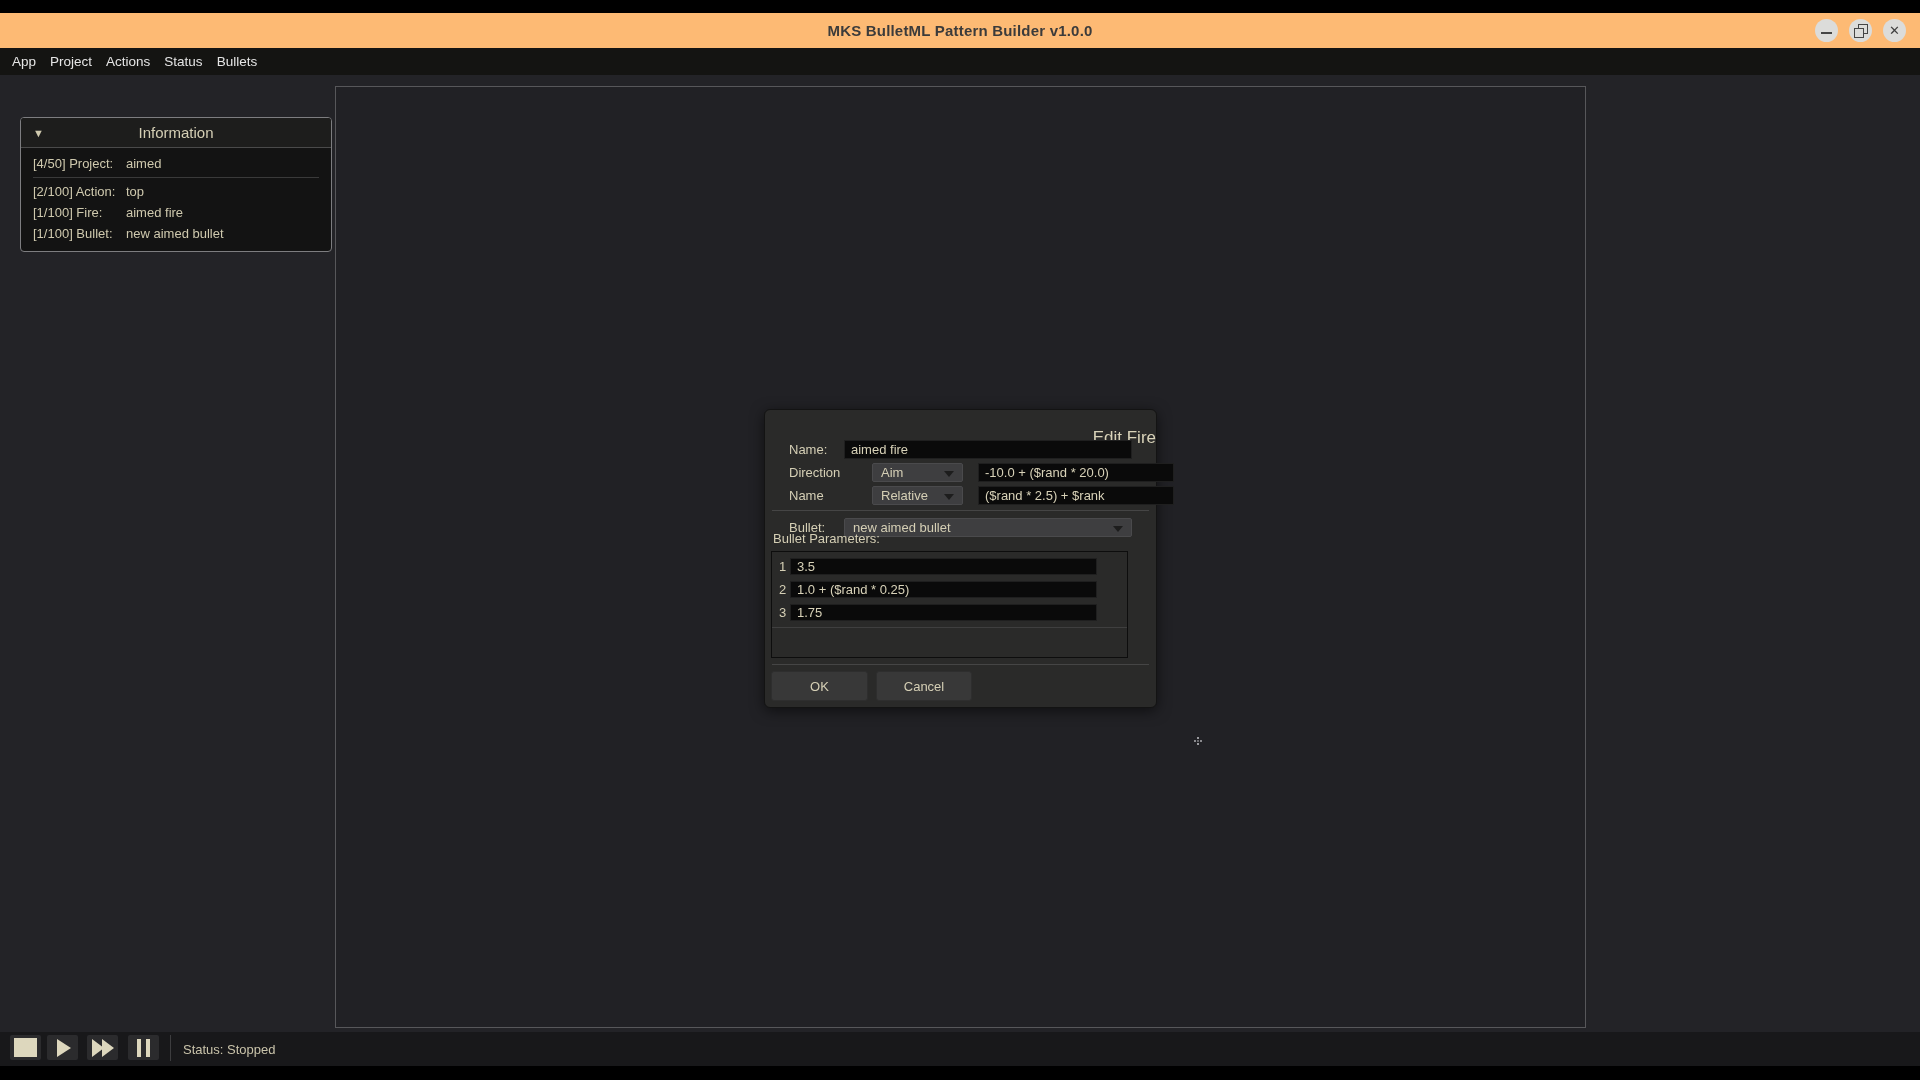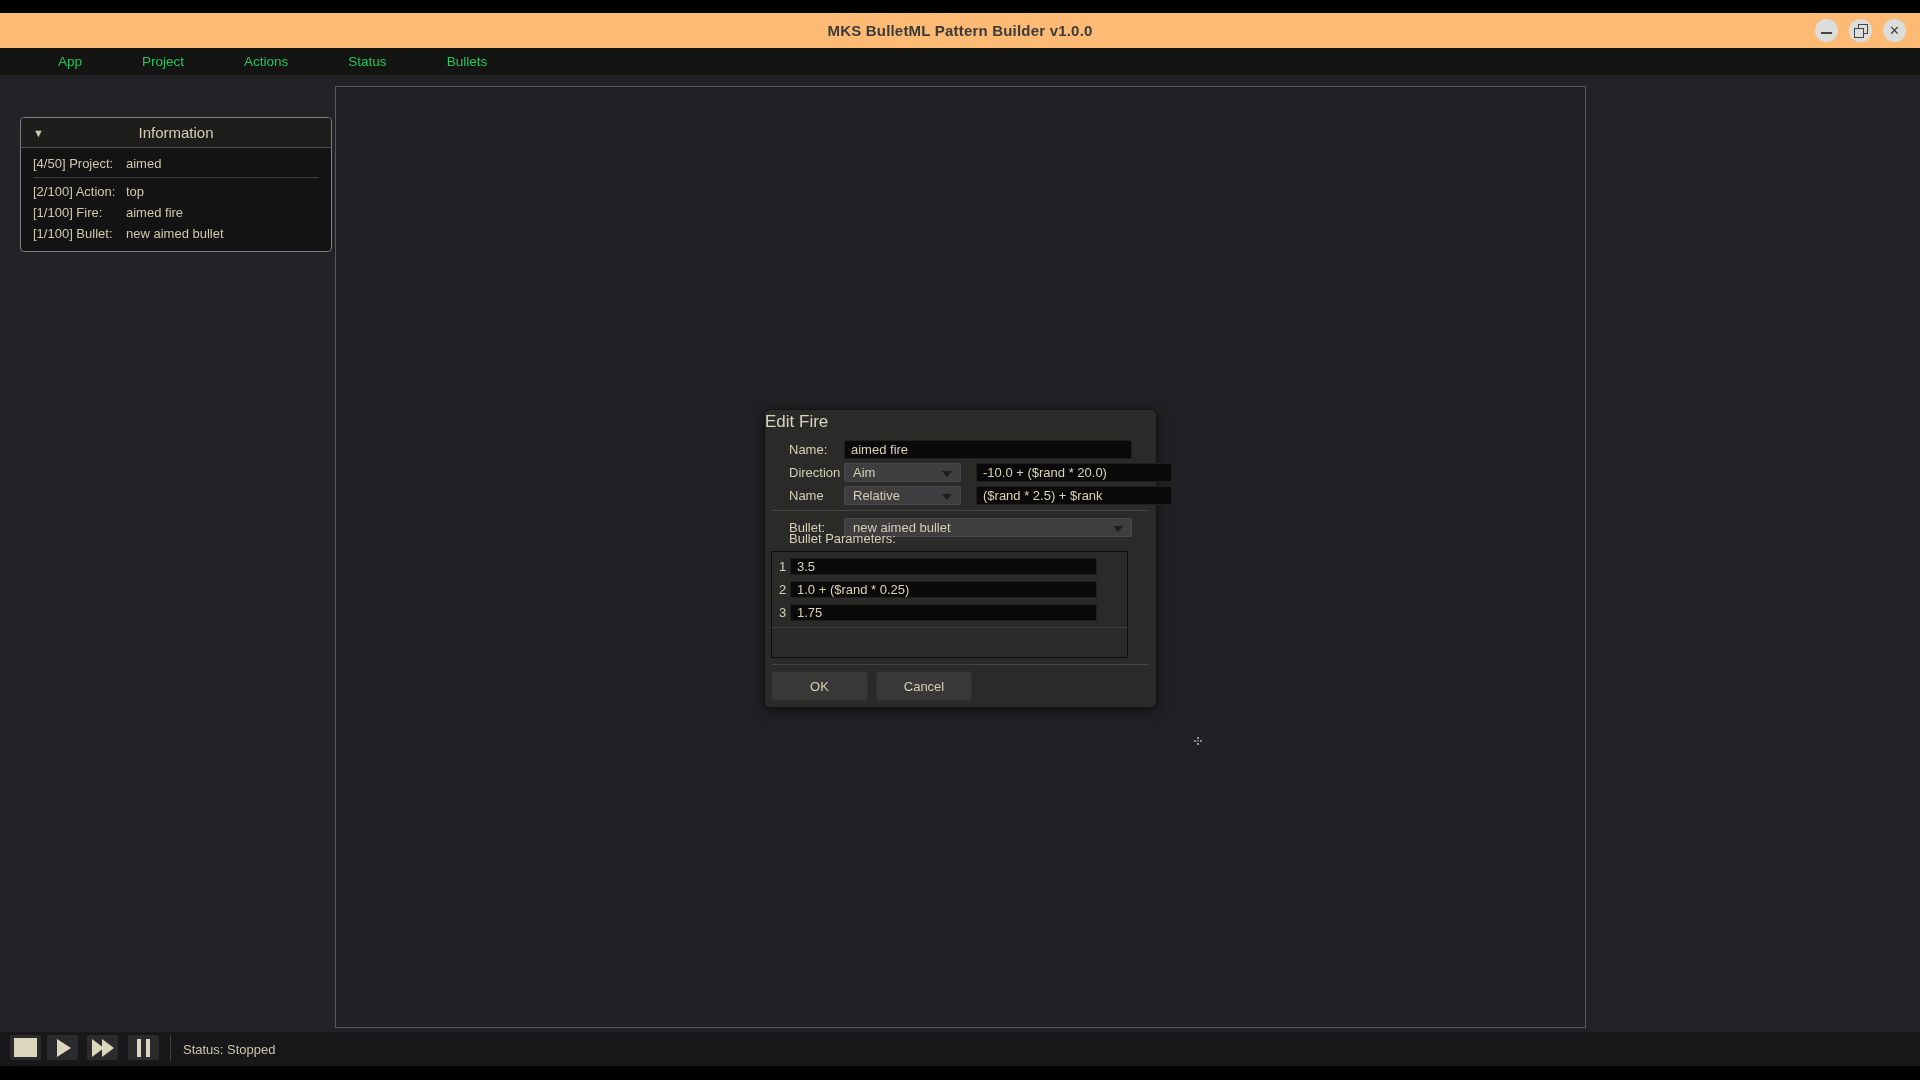--- a/index.html
+++ b/index.html
@@ -21,21 +21,21 @@
   .icon-restore { position: relative; width: 9px; height: 9px; margin-top: 2px; }
   .icon-restore::before { content: ""; position: absolute; left: 2px; top: -3px; width: 8px; height: 8px; border: 1.5px solid #454545; }
   .icon-restore::after  { content: ""; position: absolute; left: -2px; top: 1px; width: 8px; height: 8px; border: 1.5px solid #454545; background: #dcdcda; }
   .icon-close { font-size: 13px; color: #3f3f3f; line-height: 1; }
 
   
   .menubar {
     position: absolute; left: 0; top: 48px; width: 1920px; height: 27px;
     background: #141412; display: flex; align-items: center; padding-left: 12px; column-gap: 14px;
   }
-  .menu-item { font-size: 13.5px; color: #22c55e; cursor: default; margin-left: 46px; }
+  .menu-item { font-size: 13.5px; color: #e5e5e5; cursor: default; }
 
   
   .main { position: absolute; left: 0; top: 75px; width: 1920px; height: 957px; background: #232327; }
 
   .canvas {
     position: absolute; left: 335px; top: 11px; width: 1251px; height: 942px;
     background: #212125; border: 1px solid #57575a;
   }
   .player-marker { position: absolute; left: 861px; top: 653px; width: 2px; height: 2px; background: #6a6a6e;
     box-shadow: 0 -3px 0 #9a9a9e, 0 3px 0 #9a9a9e, -3px 0 0 #8a8a8e, 3px 0 0 #8a8a8e; }
@@ -56,42 +56,42 @@
   .info-row.divided { border-bottom: 1px solid #3a3a3a; padding-bottom: 3px; margin-bottom: 3px; height: 25px; }
   .info-row .lbl { width: 92px; }
   .info-row .val { margin-left: 1px; }
 
   
   .dialog {
     position: absolute; left: 764px; top: 334px; width: 393px; height: 299px;
     background: #2a2a29; border: 1px solid #131313; border-radius: 6px;
     box-shadow: 0 3px 14px rgba(0,0,0,.55); color: #d5cfb5; font-size: 13px;
   }
-  .dialog-title { text-align: left; font-size: 17px; padding-top: 2px; color: #d9d3b9; }
+  .dialog-title { text-align: right; font-size: 17px; padding-top: 18px; color: #d9d3b9; margin-left: 36px; }
   .form { position: absolute; left: 24px; right: 24px; top: 28px; }
   .frow { display: flex; align-items: center; height: 23px; }
   .frow .flabel { width: 55px; flex: none; }
   .tinput {
     background: #0a0a0a; border: 1px solid #1f1f1f; color: #d8d2b8;
     height: 19px; font-size: 13px; padding: 0 6px; font-family: "Liberation Sans", "DejaVu Sans", sans-serif;
     outline: none;
   }
   .grow { flex: 1; }
   .selectbox {
     background: #3e3e40; border: 1px solid #4a4a4c; border-radius: 2px; height: 19px;
     display: flex; align-items: center; padding: 0 8px; position: relative; cursor: default;
   }
   .selectbox .arrow {
     position: absolute; right: 8px; top: 7px; width: 0; height: 0;
     border-left: 5px solid transparent; border-right: 5px solid transparent; border-top: 6px solid #1d1d1d;
   }
-  .sel-small { width: 117px; flex: none; }
+  .sel-small { width: 91px; flex: none; margin-left: 28px; }
   .expr { width: 196px; flex: none; margin-left: 15px; }
   .hsep { position: absolute; left: 7px; right: 7px; height: 1px; background: #454545; }
-  .params-label { position: absolute; left: 24px; top: 121px; }
+  .params-label { position: absolute; left: 8px; top: 121px; }
   .params-box {
     position: absolute; left: 6px; top: 141px; width: 357px; height: 107px;
     border: 1px solid #0d0d0d;
   }
   .param-row { display: flex; align-items: center; height: 18px; margin: 5px 5px 0 5px; }
   .param-index { width: 13px; flex: none; padding-left: 2px; }
   .param-input { flex: none; width: 307px; height: 17px; }
   .params-divider { height: 1px; background: #3f3f3f; margin: 6px 0 0 0; }
   .params-buttons { display: flex; gap: 7px; margin: 7px 0 0 5px; }
   .btn {

